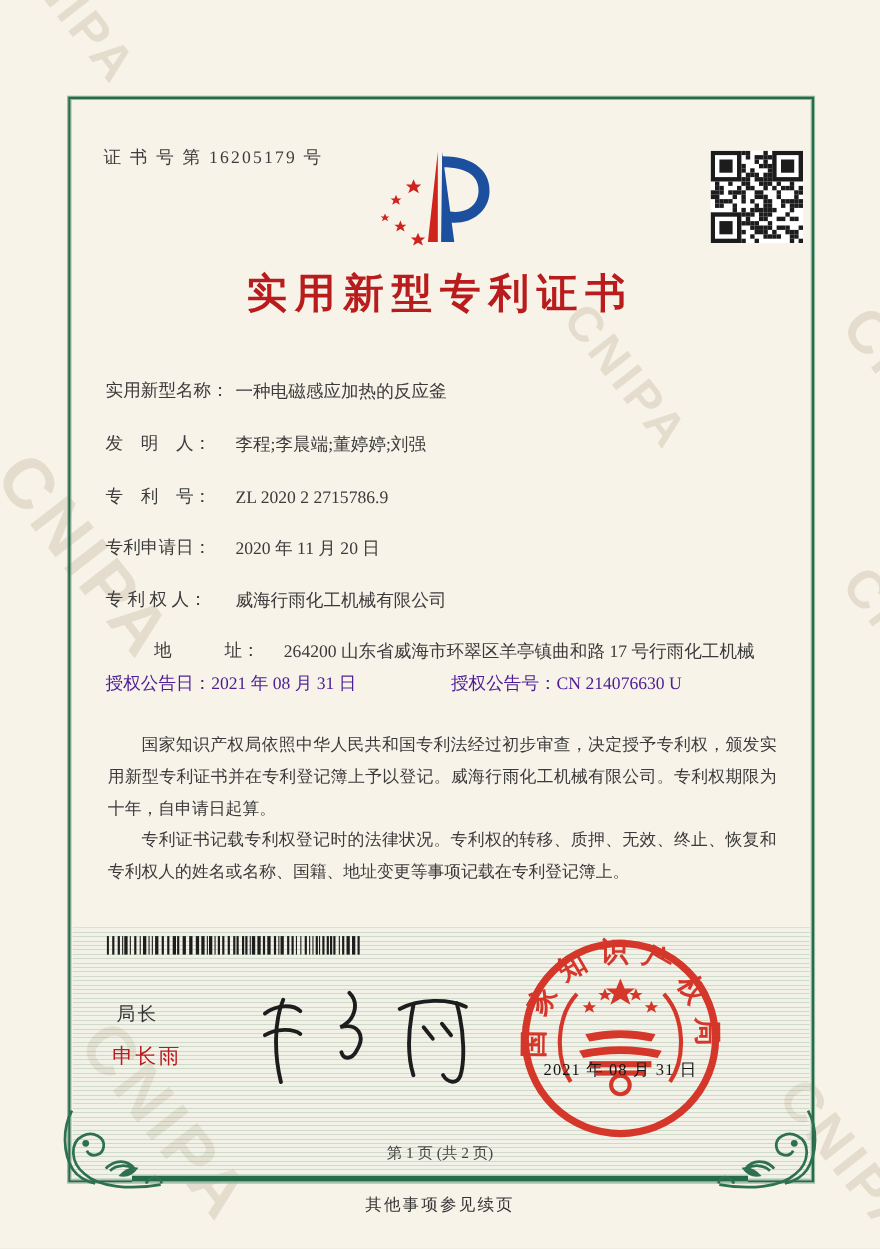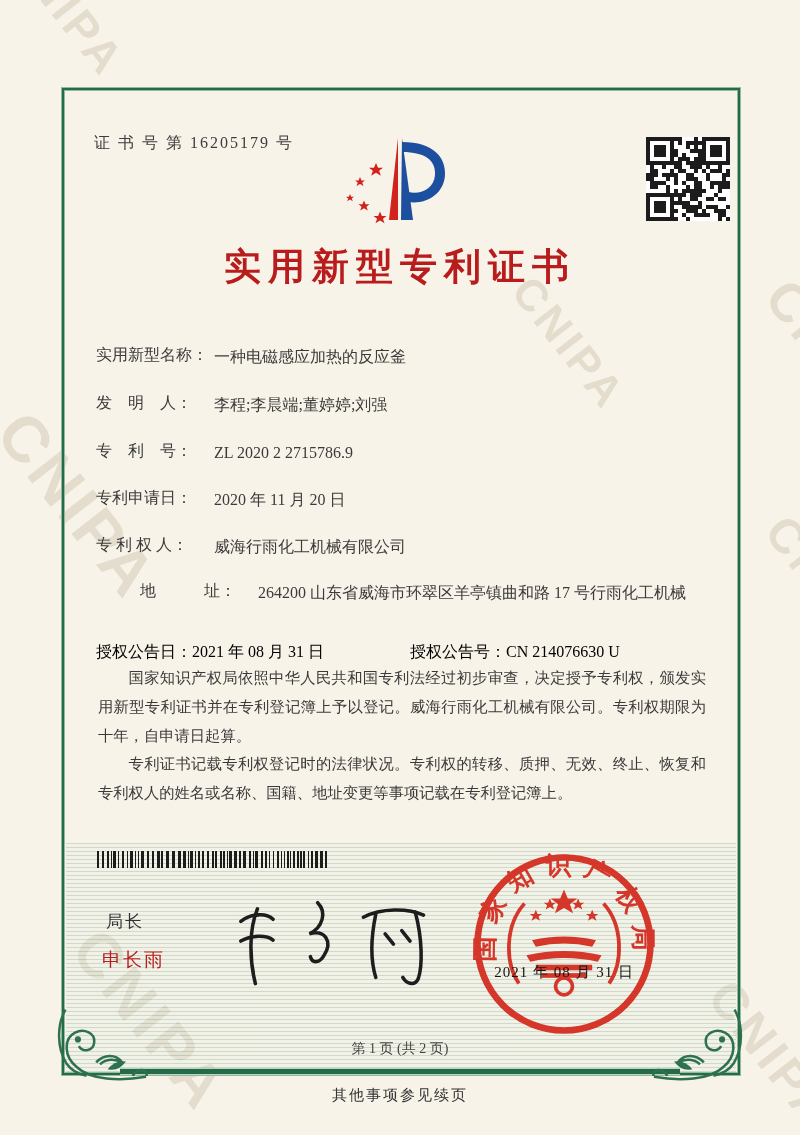--- a/index.html
+++ b/index.html
@@ -35,21 +35,21 @@
   .qr   { left:646px; top:137px; width:84px; height:84px; background:#fff; padding:0; }
 
   .title { left:0; right:0; top:242px; text-align:center; font-size:37px; font-weight:bold;
            letter-spacing:7px; color:#b91c1c; }
 
   .field { left:96px; width:616px; font-size:16px; color:#3b3b3b; }
   .field .lbl { display:inline-block; width:114px; vertical-align:top; }
   .field .val { display:inline-block; max-width:460px; vertical-align:top; line-height:1.5; }
   .f0{ top:345px;} .f1{ top:393px;} .f2{ top:441px;} .f3{ top:488px;} .f4{ top:535px;}
   .f5{ top:581px;margin-left:44px;} .f5 .val{ max-width:442px; }
-  .grant { top:642px; left:96px; width:616px; font-size:16px; color:#000000; }
+  .grant { top:611px; left:96px; width:616px; font-size:16px; color:#4c1d95; }
   .grant .right { position:absolute; left:314px; top:0; white-space:nowrap; }
 
   .paras { left:98px; top:664px; width:608px; font-size:15.3px; line-height:1.88;
            color:#3a3a3a; text-align:justify; }
   .paras p { text-indent:2em; }
 
   .barcode { left:97px; top:851px; width:237px; height:17px; }
 
   .director-title { left:106px; top:910px; font-size:17px; color:#333; letter-spacing:2px; }
   .director-name  { left:102px; top:947px; font-size:19px; color:#b91c1c; letter-spacing:2px; }

